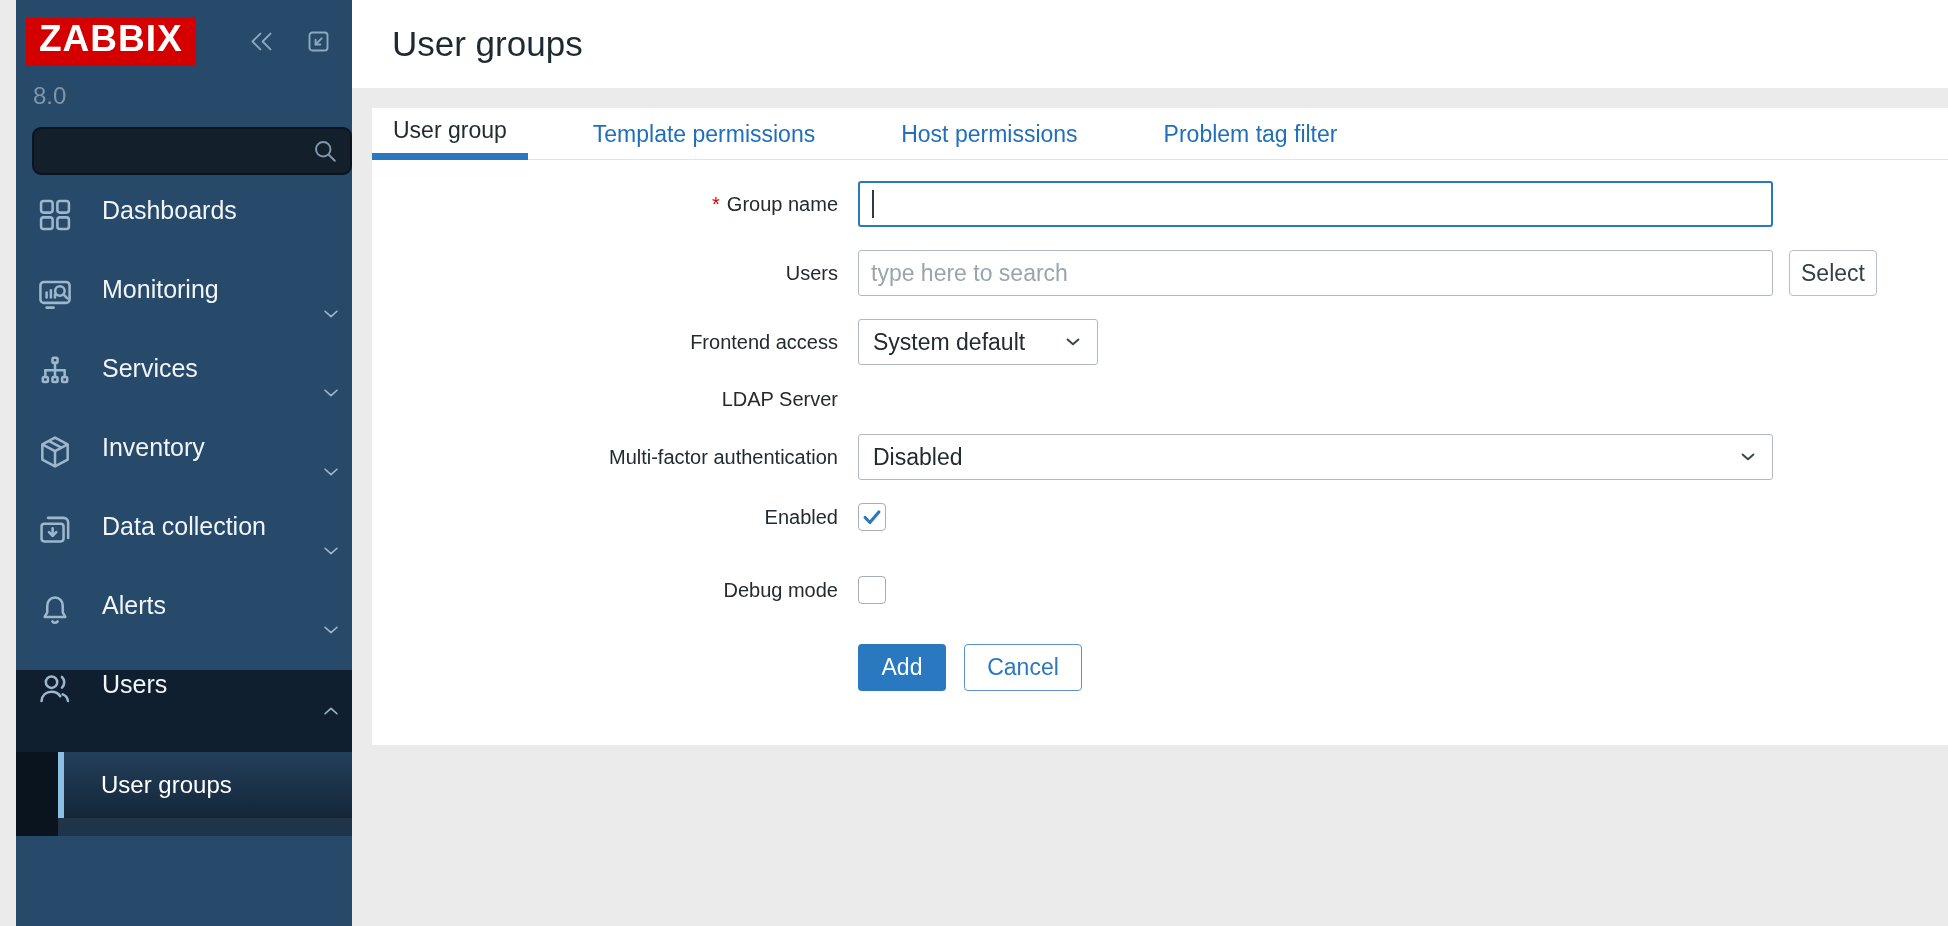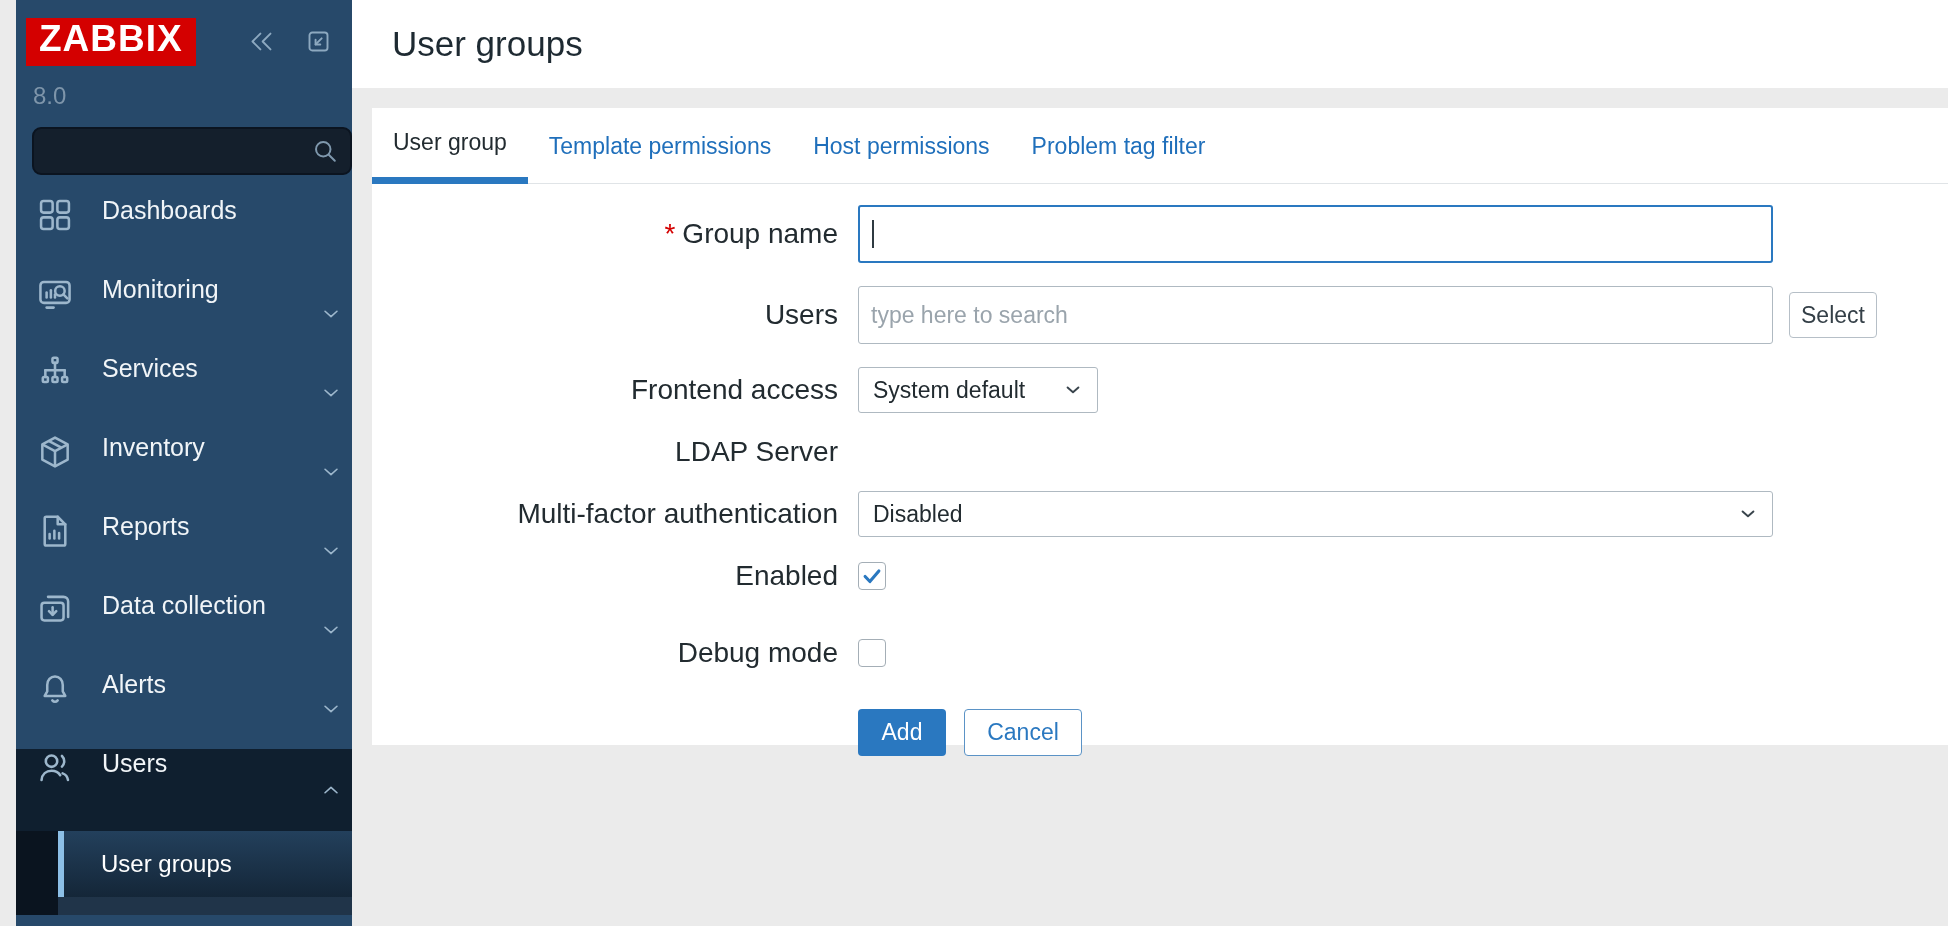--- a/index.html
+++ b/index.html
@@ -35,32 +35,32 @@
                   border-left:6px solid #8cbfe6; padding-left:37px;
                   font-size:24px; color:#ffffff; cursor:pointer; }
   .submenu-ghost { height:18px; background:#203449; }
 
   
   .main { position:absolute; left:352px; top:0; right:0; height:926px; background:#ebebeb; }
   .header-band { height:88px; background:#ffffff; display:flex; align-items:center;
                  padding-left:40px; }
   .page-title { font-size:35px; font-weight:500; color:#1e2a32; }
   .card { position:absolute; left:20px; right:0; top:108px; height:637px; background:#ffffff; }
-  .tabs { display:flex; height:76px; box-shadow:inset 0 -1px 0 #e0e4e7; }
+  .tabs { display:flex; height:52px; box-shadow:inset 0 -1px 0 #e0e4e7;gap:44px; }
   .tab { display:flex; align-items:center; padding:0 21px; font-size:23px;
          color:#1f6fbb; cursor:pointer; }
   .tab.active { color:#222b30; border-bottom:7px solid #2a78c0; }
 
   .form { padding-top:21px; }
   .form-row { display:flex; align-items:center; margin-bottom:23px; }
-  .form-label { width:466px; flex:none; text-align:right; font-size:28px;
+  .form-label { width:466px; flex:none; text-align:right; font-size:20px;
                 color:#222b30; margin-right:20px; }
   .req { color:#d40000; margin-right:7px; }
   .field-wide { width:915px; }
-  .tbox { height:58px; border:1px solid #afb9c1; border-radius:3px; background:#fff;
+  .tbox { height:46px; border:1px solid #afb9c1; border-radius:3px; background:#fff;
           display:flex; align-items:center; padding:0 12px; }
   .tbox input { border:none; outline:none; flex:1; font-size:23px; color:#222b30;
                 font-family:"Liberation Sans", sans-serif; background:transparent; }
   .tbox input::placeholder { color:#9aa4ac; }
   .tbox.focused { border:2px solid #2a78c0; }
   .caret { display:inline-block; width:2px; height:28px; background:#2f3a41; }
   .users-field { display:flex; gap:16px; align-items:center; }
   .select-box { height:46px; border:1px solid #afb9c1; border-radius:3px; background:#fff;
                 display:flex; align-items:center; justify-content:space-between;
                 padding:0 14px; font-size:23px; color:#222b30; cursor:pointer; }
@@ -178,37 +178,20 @@
           </svg>
       </span>
       <span>Inventory</span>
       <span class="mi-chev">
         <svg viewBox="0 0 24 24" fill="none" stroke="currentColor" stroke-width="1.8" stroke-linecap="round" stroke-linejoin="round">
             <path d="M5.5 9l6.5 5.8L18.5 9"></path>
           </svg>
       </span>
     </div>
 
-    <div class="menu-item">
-      <span class="mi-icon">
-        <svg viewBox="0 0 24 24" fill="none" stroke="currentColor" stroke-width="1.6" stroke-linecap="round" stroke-linejoin="round">
-            <path d="M5.5 4c0-.5.4-1 1-1h7.2l4.8 4.8v12.4c0 .5-.5 1-1 1H6.5c-.6 0-1-.5-1-1z"></path>
-            <path d="M13.7 3v4.8h4.8"></path>
-            <path d="M8.6 16.8v-2.9"></path>
-            <path d="M11.6 16.8v-5"></path>
-            <path d="M14.6 16.8v-3.5"></path>
-          </svg>
-      </span>
-      <span>Reports</span>
-      <span class="mi-chev">
-        <svg viewBox="0 0 24 24" fill="none" stroke="currentColor" stroke-width="1.8" stroke-linecap="round" stroke-linejoin="round">
-            <path d="M5.5 9l6.5 5.8L18.5 9"></path>
-          </svg>
-      </span>
-    </div>
 
     <div class="menu-item">
       <span class="mi-icon">
         <svg viewBox="0 0 24 24" fill="none" stroke="currentColor" stroke-width="1.6" stroke-linecap="round" stroke-linejoin="round">
             <path d="M7.6 3.7h9.7c1.8 0 3 1.3 3 3v9.7"></path>
             <rect x="3.5" y="7.4" width="13.9" height="11.2" rx="1.8"></rect>
             <path d="M10.5 10.2v4.7"></path>
             <path d="M8.2 12.7l2.3 2.4 2.3-2.4"></path>
           </svg>
       </span>

